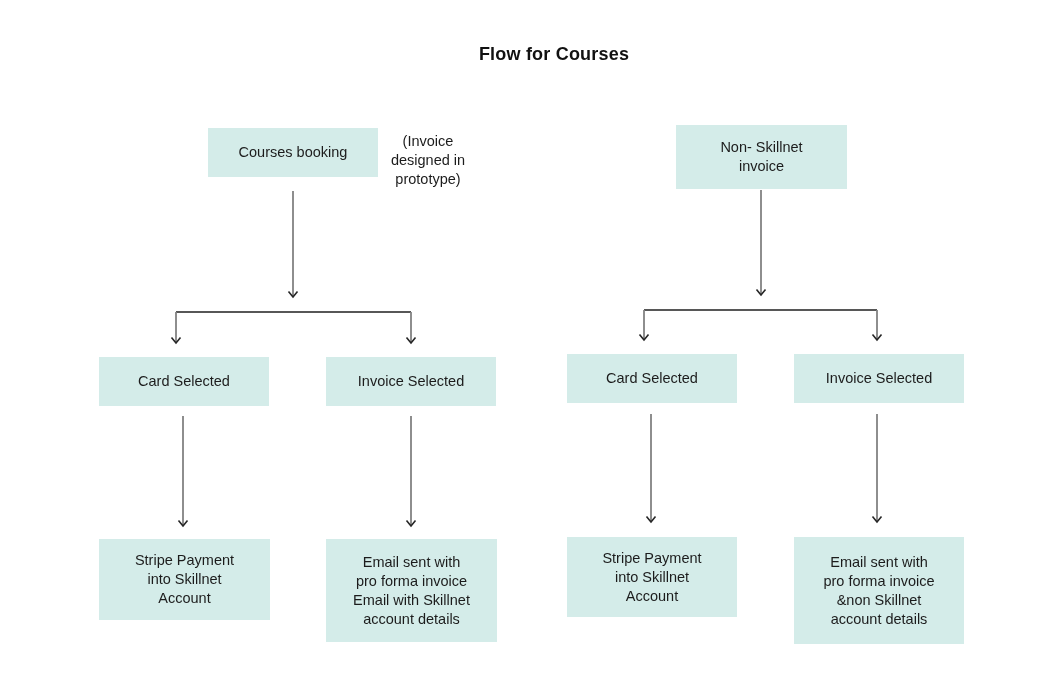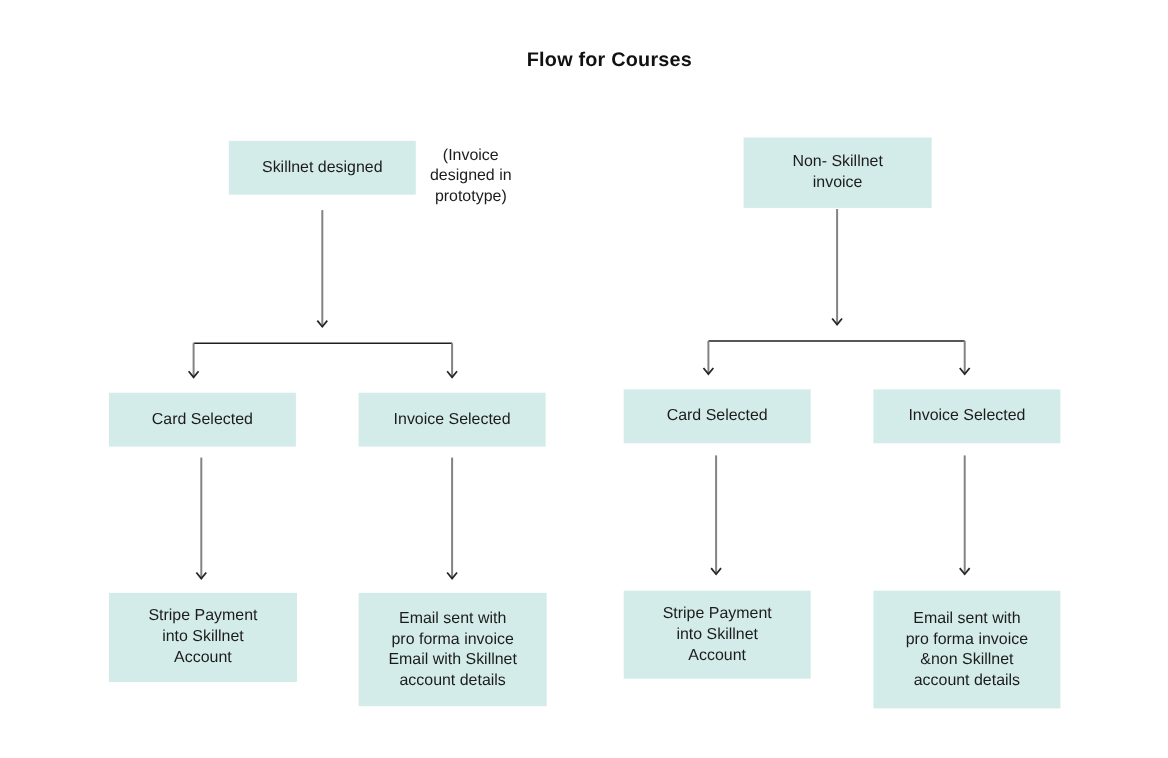--- a/index.html
+++ b/index.html
@@ -94,21 +94,21 @@
     <g>
       <line class="stem" x1="761" y1="190" x2="761" y2="295" marker-end="url(#chev)"></line>
       <path class="bar" d="M644,310 H877"></path>
       <line class="stem" x1="644" y1="310" x2="644" y2="340" marker-end="url(#chev)"></line>
       <line class="stem" x1="877" y1="310" x2="877" y2="340" marker-end="url(#chev)"></line>
       <line class="stem" x1="651" y1="414" x2="651" y2="522" marker-end="url(#chev)"></line>
       <line class="stem" x1="877" y1="414" x2="877" y2="522" marker-end="url(#chev)"></line>
     </g>
   </svg>
 
-  <div class="node" style="left:208px; top:128px; width:170px; height:49px;">Skillnet designed</div>
+  <div class="node" style="left:208px; top:128px; width:170px; height:49px;">Courses booking</div>
 
   <div class="node" style="left:99px; top:357px; width:170px; height:49px;">Card Selected</div>
 
   <div class="node" style="left:326px; top:357px; width:170px; height:49px;">Invoice Selected</div>
 
   <div class="node" style="left:99px; top:539px; width:171px; height:81px;">Stripe Payment
 into Skillnet
 Account</div>
 
   <div class="node" style="left:326px; top:539px; width:171px; height:103px;">Email sent with

